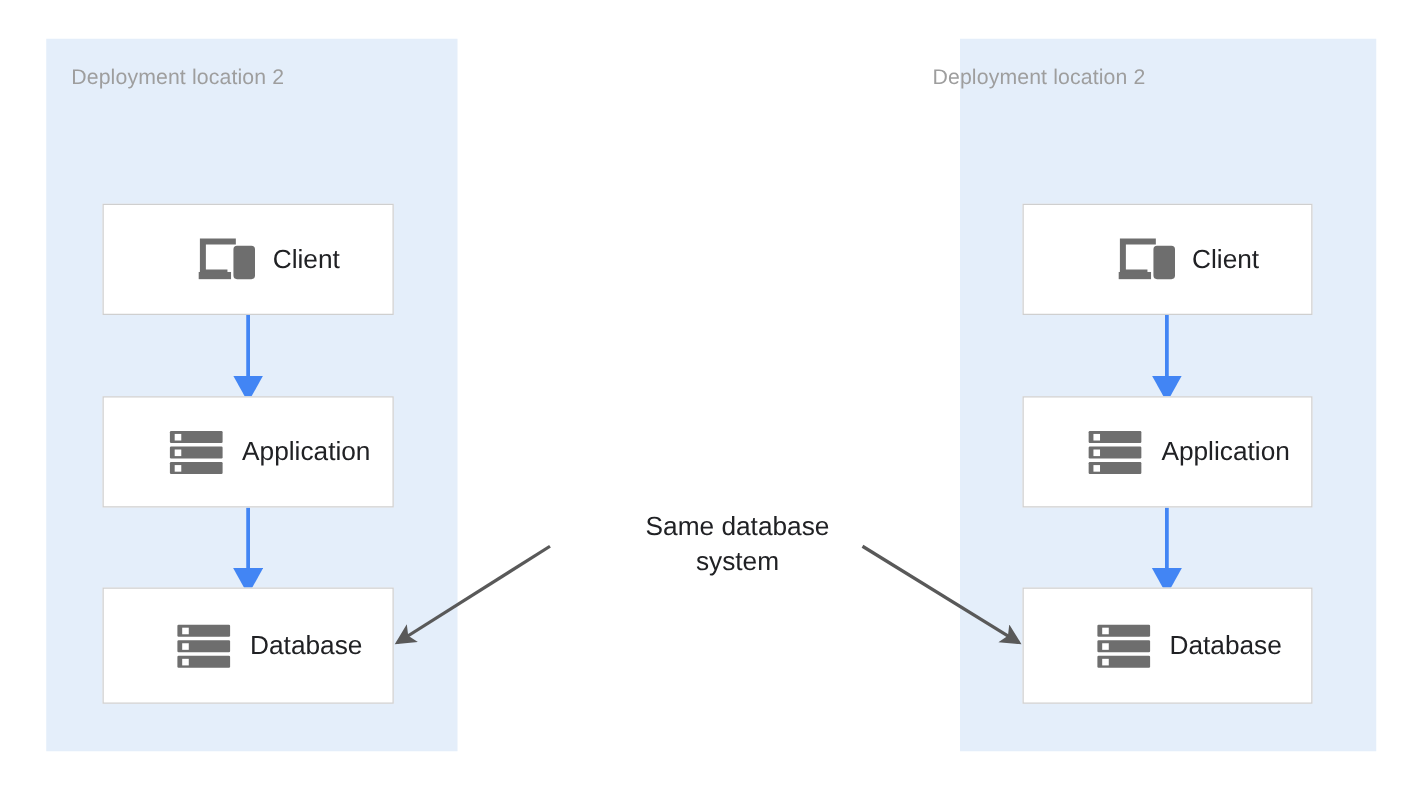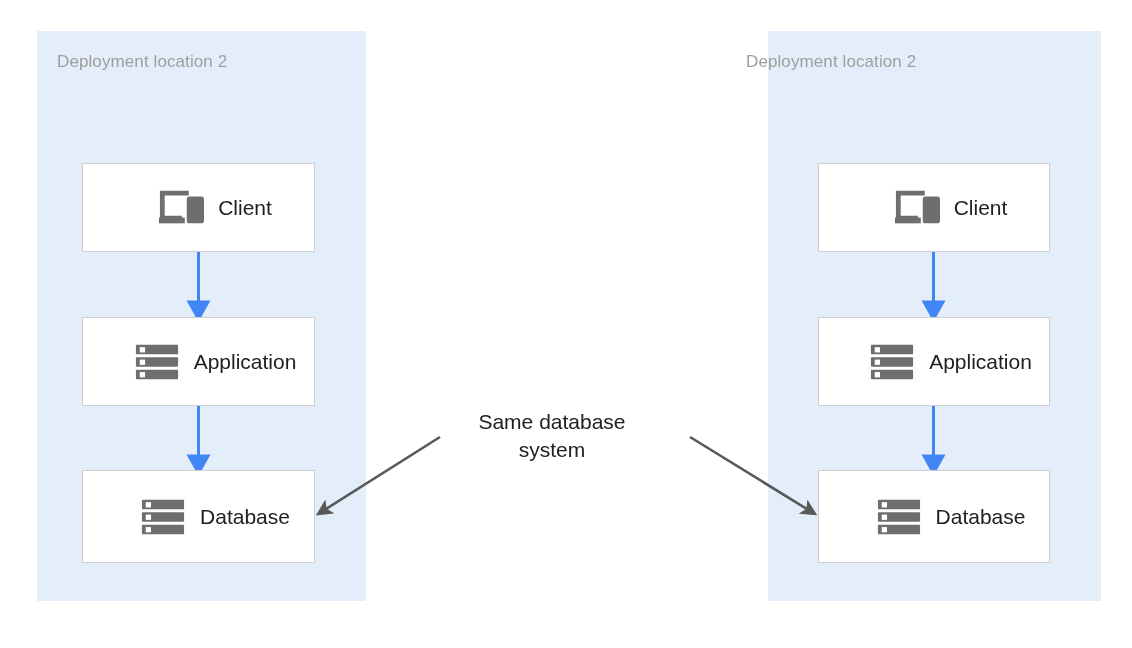--- a/index.html
+++ b/index.html
@@ -100,21 +100,21 @@
 
     <line x1="933.5" y1="252" x2="933.5" y2="304" stroke="#4285f4" stroke-width="3" marker-end="url(#blueArrow)"></line>
 
     <line x1="933.5" y1="406" x2="933.5" y2="458" stroke="#4285f4" stroke-width="3" marker-end="url(#blueArrow)"></line>
 
     <line x1="440" y1="437" x2="318" y2="514" stroke="#595959" stroke-width="2.6" marker-end="url(#grayArrow)"></line>
 
     <line x1="690" y1="437" x2="815" y2="514" stroke="#595959" stroke-width="2.6" marker-end="url(#grayArrow)"></line>
   </svg>
 
-  <div class="annotation" style="left:452px; top:408px; width:200px;">Same database
+  <div class="annotation" style="left:490px; top:408px; width:200px;">Same database
 system</div>
 
   <div class="node" style="left:82px; top:163px; width:233px; height:89px;">
     <div class="node-inner">
       <svg class="node-icon" viewBox="0 0 48 42" xmlns="http://www.w3.org/2000/svg">
         <path fill="#6e6e6e" d="M2 3 h30 v5 H7 v21 h18 v5 H2 z"></path>
         <rect fill="#6e6e6e" x="1" y="31" width="27" height="6"></rect>
         <path fill="#6e6e6e" d="M33 9 h12 a3 3 0 0 1 3 3 v22 a3 3 0 0 1 -3 3 h-12 a3 3 0 0 1 -3 -3 v-22 a3 3 0 0 1 3 -3 z
                                  M35 14 h8 v18 h-8 z"></path>
       </svg>

